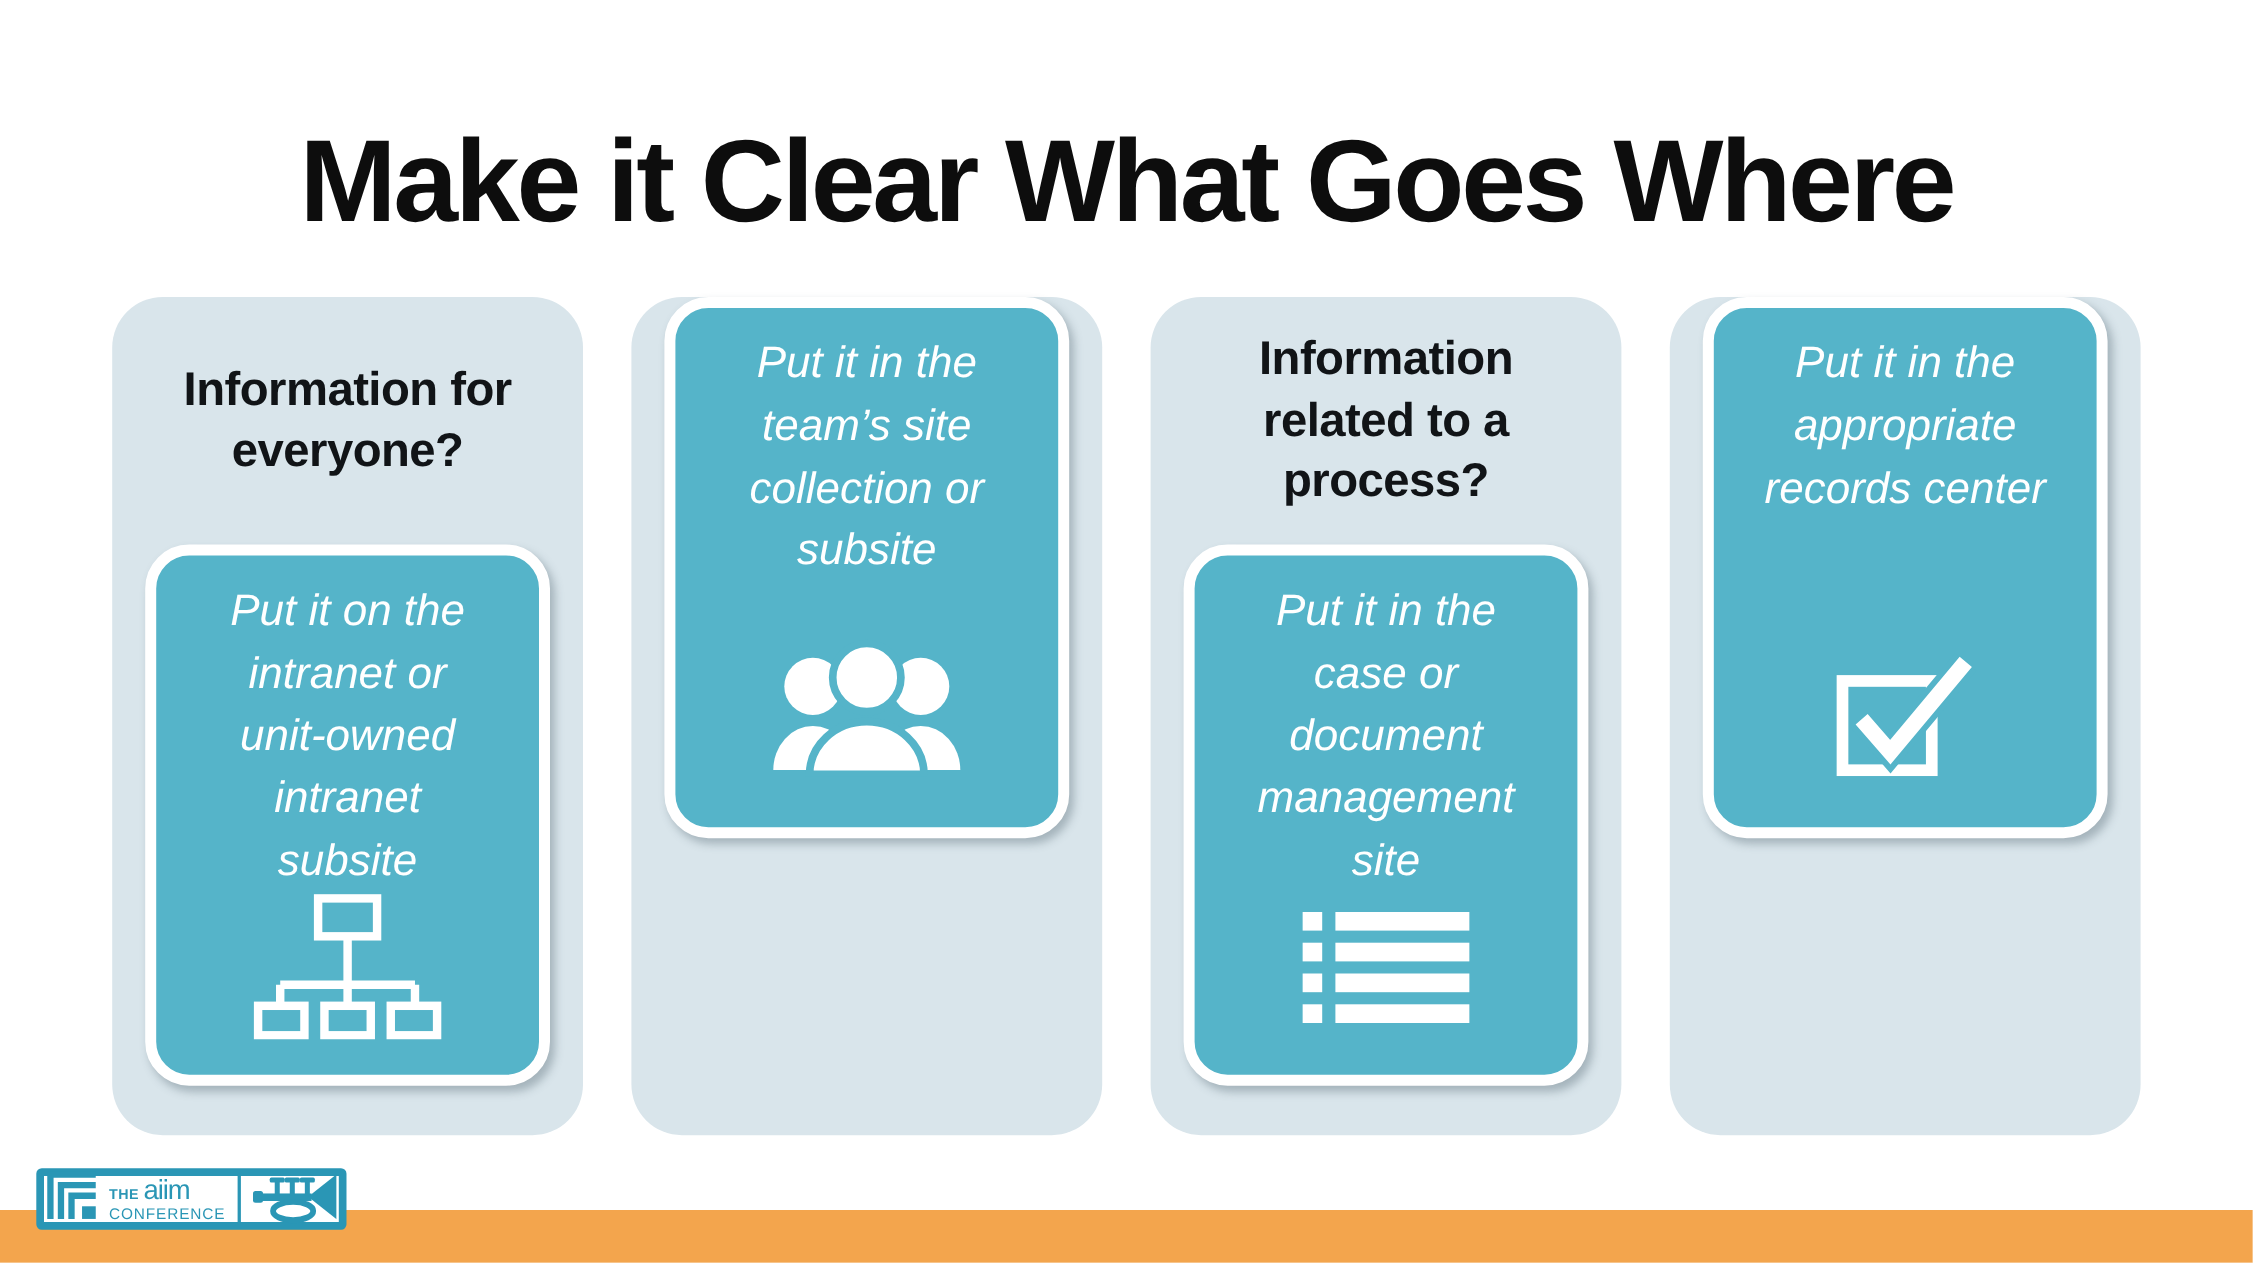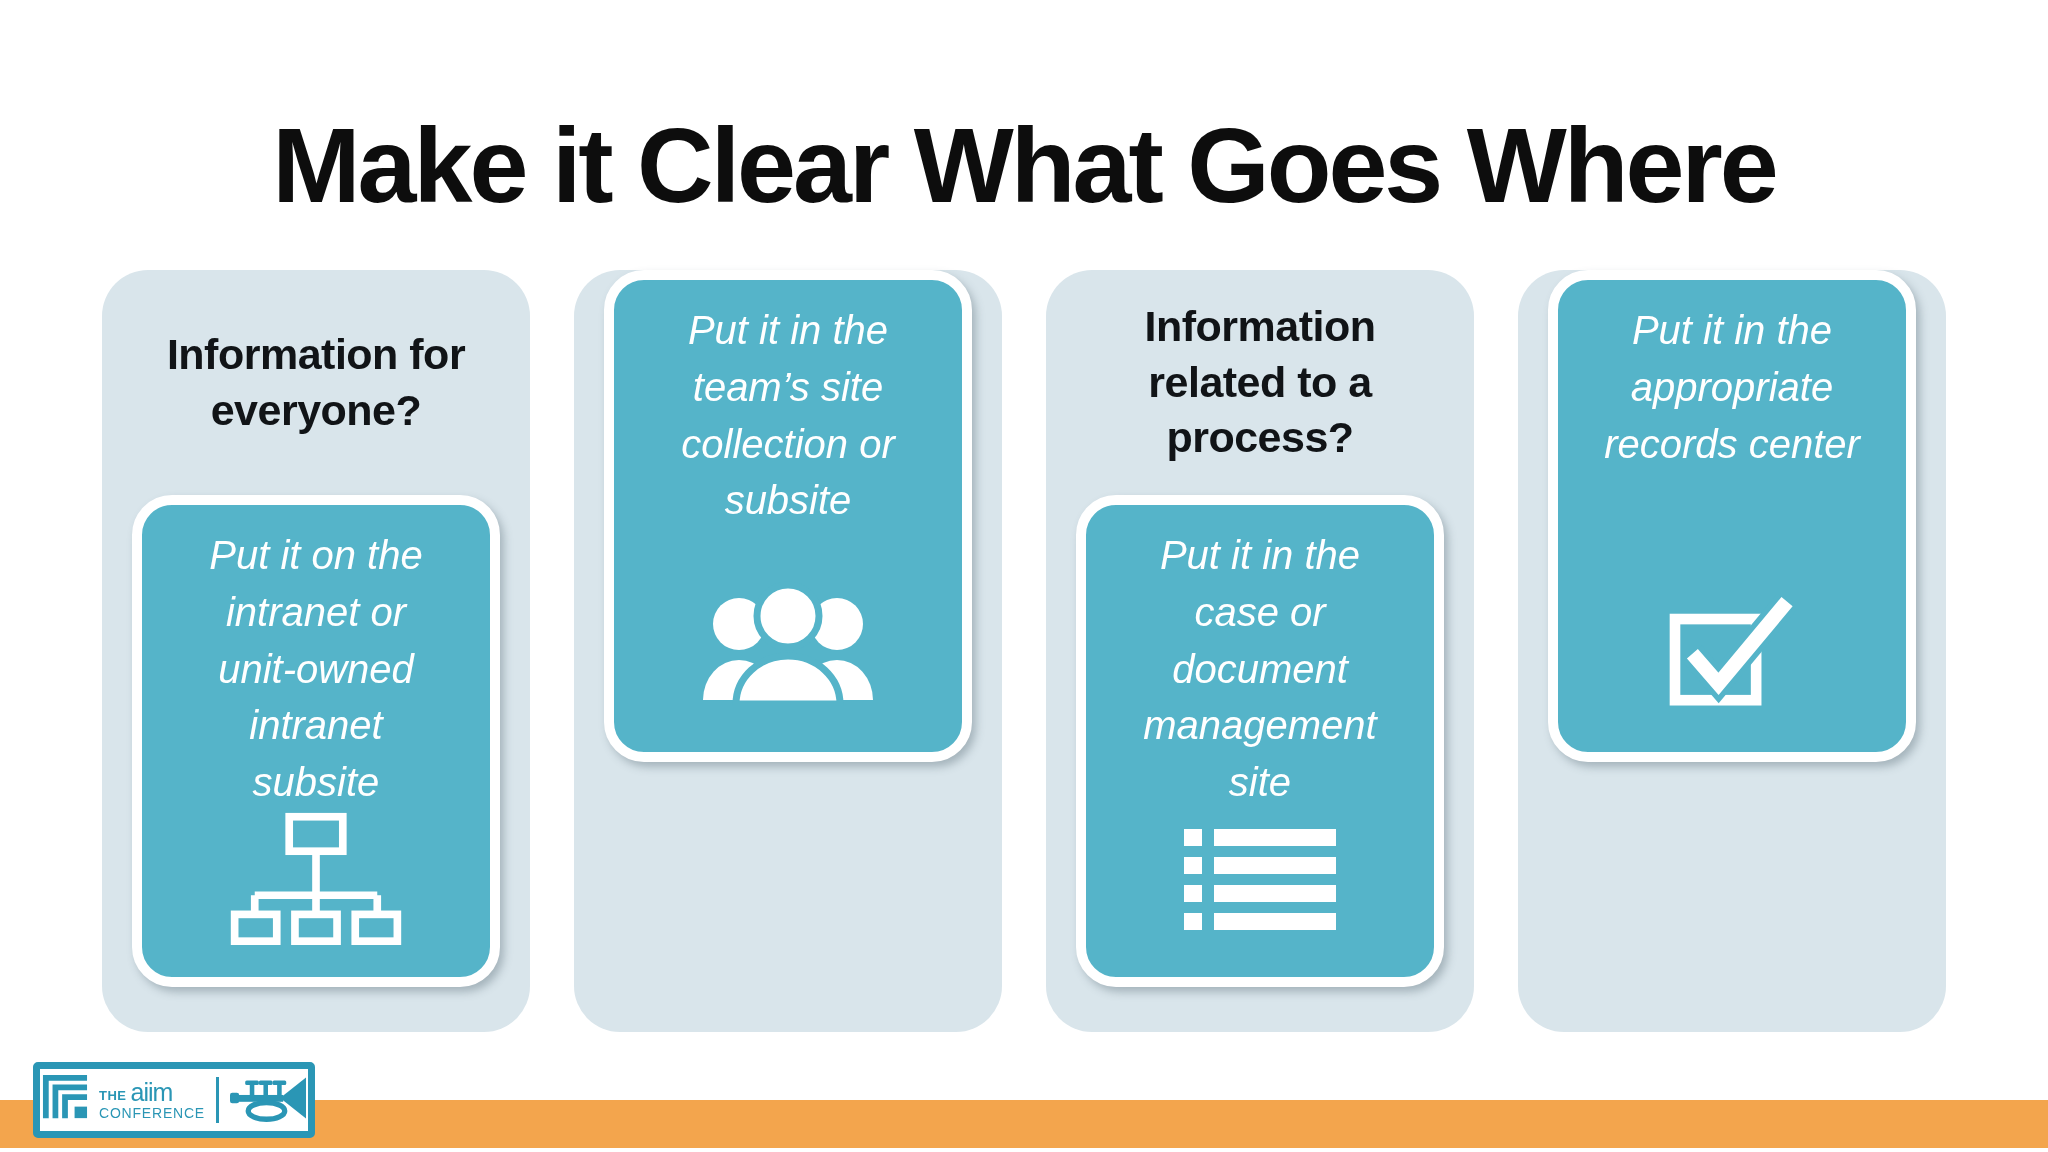--- a/index.html
+++ b/index.html
@@ -57,21 +57,21 @@
 
   .footer-bar{
     position:absolute;left:0;top:1100px;width:100%;height:48px;
     background:var(--orange);
   }
   .footer-bottom-edge{
     position:absolute;left:0;top:1148px;width:100%;height:4px;background:#ffffff;
   }
 
   .logo-box{
-    position:absolute;left:33px;top:1062px;width:282px;height:76px;
+    position:absolute;left:33px;top:1062px;width:282px;height:56px;
     background:#ffffff;border:7px solid var(--brand-teal);border-radius:5px;
     display:flex;align-items:center;justify-content:center;gap:11px;z-index:2;
   }
   .logo-text{display:flex;flex-direction:column;line-height:1;color:var(--brand-teal);}
   .logo-row1{display:flex;align-items:center;}
   .logo-the{font-size:13px;font-weight:700;letter-spacing:0.5px;margin-right:4px;margin-top:6px;}
   .logo-aiim{font-size:25px;font-weight:400;letter-spacing:-1px;}
   .logo-conference{font-size:14px;font-weight:400;letter-spacing:0.8px;margin-top:1px;}
   .logo-divider{width:3px;height:46px;background:var(--brand-teal);}
 

